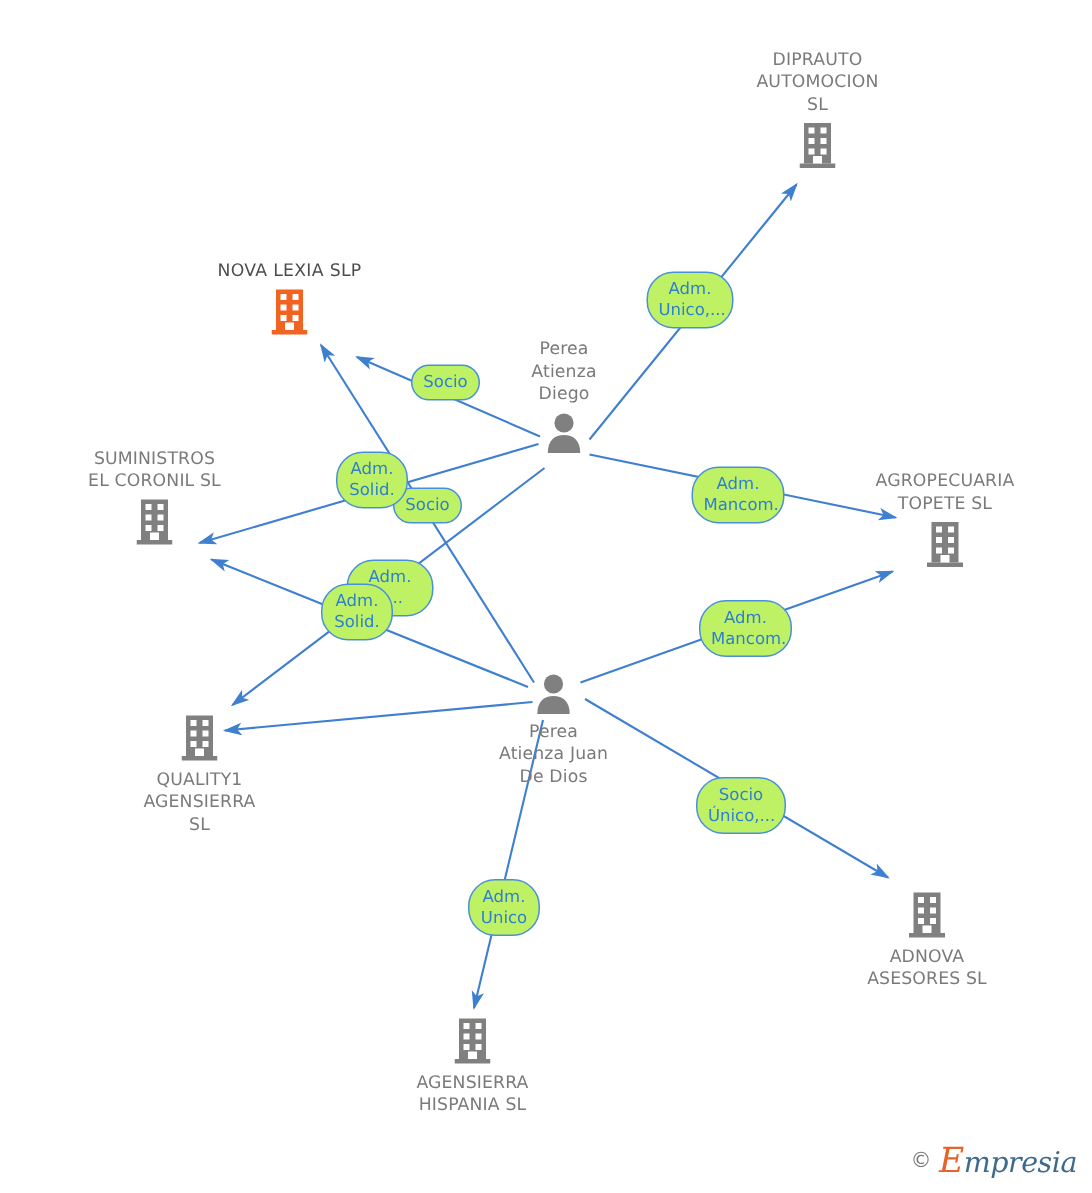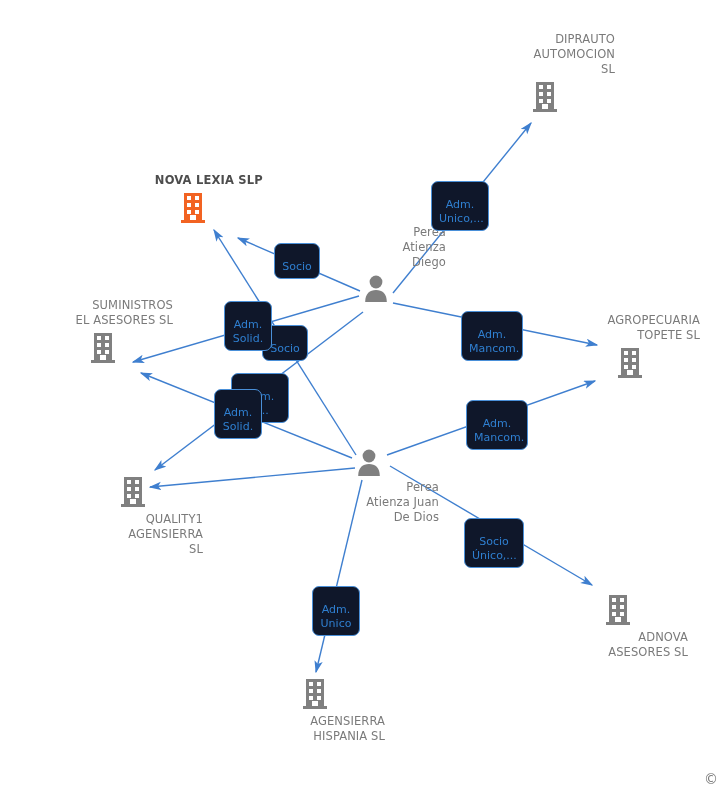--- a/index.html
+++ b/index.html
@@ -24,52 +24,52 @@
     width: 728px;
     height: 795px;
     pointer-events: none;
   }
 
   
   .node {
     position: absolute;
     width: 140px;
     margin-left: -70px;
-    text-align: right;
+    text-align: center;
     line-height: 15px;
   }
   .node-label {
     font-size: 11.5px;
     color: #7a7a7a;
     letter-spacing: 0.1px;
     white-space: pre-line;
   }
   .node-label.highlight {
     color: #4d4d4d;
-    font-weight: bold;
+    font-weight: normal;
     letter-spacing: 0.2px;
   }
   .node-icon {
     display: block;
     margin: 0 auto;
   }
   .node.label-top .node-icon { margin-top: 4px; }
   .node.label-bottom .node-label { margin-top: 4px; }
 
   
   .tag {
     position: absolute;
     border: 1.4px solid #4a90d9;
-    border-radius: 7px;
-    background: #0f172a;
+    border-radius: 18px;
+    background: #bef264;
     color: #2f7fd0;
     font-size: 11px;
     line-height: 14px;
     text-align: center;
-    padding: 16px 7px 4px 7px;
+    padding: 4px 7px 4px 7px;
     white-space: pre-line;
     box-sizing: border-box;
   }
 
   
   #watermark {
     position: absolute;
     right: 10px;
     bottom: 8px;
     display: flex;
@@ -163,21 +163,21 @@
       <rect x="6" y="11" width="4" height="4" fill="#ffffff"></rect>
       <rect x="14" y="11" width="4" height="4" fill="#ffffff"></rect>
       <rect x="6" y="18" width="4" height="4" fill="#ffffff"></rect>
       <rect x="14" y="18" width="4" height="4" fill="#ffffff"></rect>
       <rect x="9" y="23" width="6" height="5" fill="#ffffff"></rect>
     </svg>
   </div>
 
   <div class="node label-top" style="left:103px; top:298px;">
     <div class="node-label">SUMINISTROS
-EL ASESORES  SL</div>
+EL CORONIL  SL</div>
     <svg class="node-icon" width="24" height="32" viewBox="0 0 24 32">
       <rect x="3" y="1" width="18" height="27" fill="#808080"></rect>
       <rect x="0" y="28" width="24" height="3" fill="#808080"></rect>
       <rect x="6" y="4" width="4" height="4" fill="#ffffff"></rect>
       <rect x="14" y="4" width="4" height="4" fill="#ffffff"></rect>
       <rect x="6" y="11" width="4" height="4" fill="#ffffff"></rect>
       <rect x="14" y="11" width="4" height="4" fill="#ffffff"></rect>
       <rect x="6" y="18" width="4" height="4" fill="#ffffff"></rect>
       <rect x="14" y="18" width="4" height="4" fill="#ffffff"></rect>
       <rect x="9" y="23" width="6" height="5" fill="#ffffff"></rect>
@@ -276,15 +276,16 @@
 Solid.</div>
 
   <div class="tag" style="left:464px; top:518px; width:60px; z-index:6;">Socio
 Único,...</div>
 
   <div class="tag" style="left:312px; top:586px; width:48px; z-index:6;">Adm.
 Unico</div>
 
   <div id="watermark">
     <span class="copy">©</span>
+    <span class="brand"><span class="cap">E</span><span>mpresia</span></span>
   </div>
 
 </div>
 
 </body></html>

